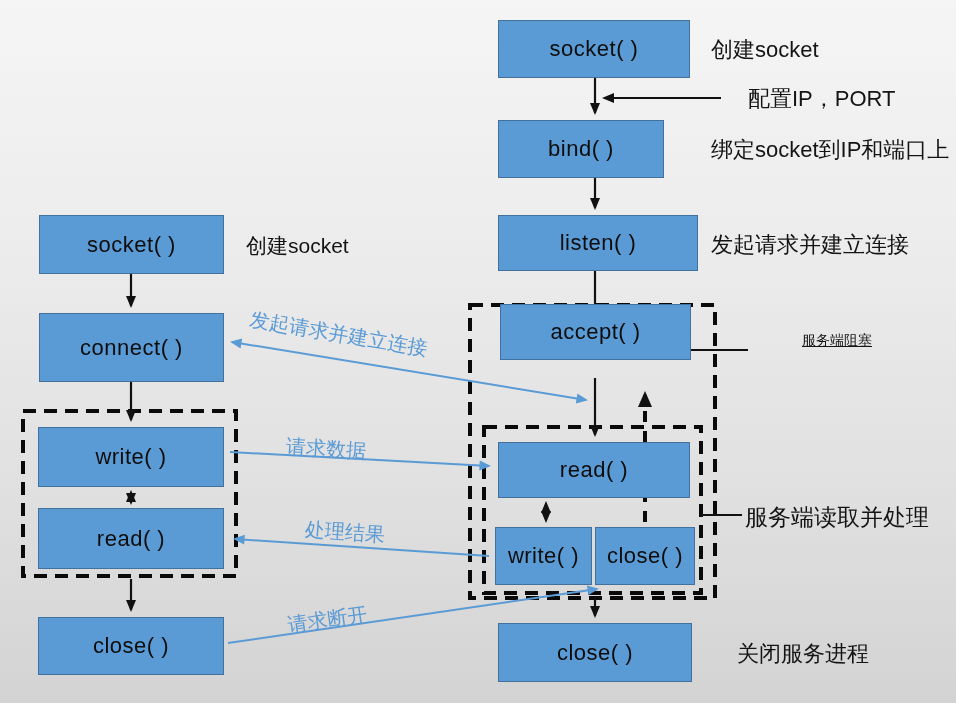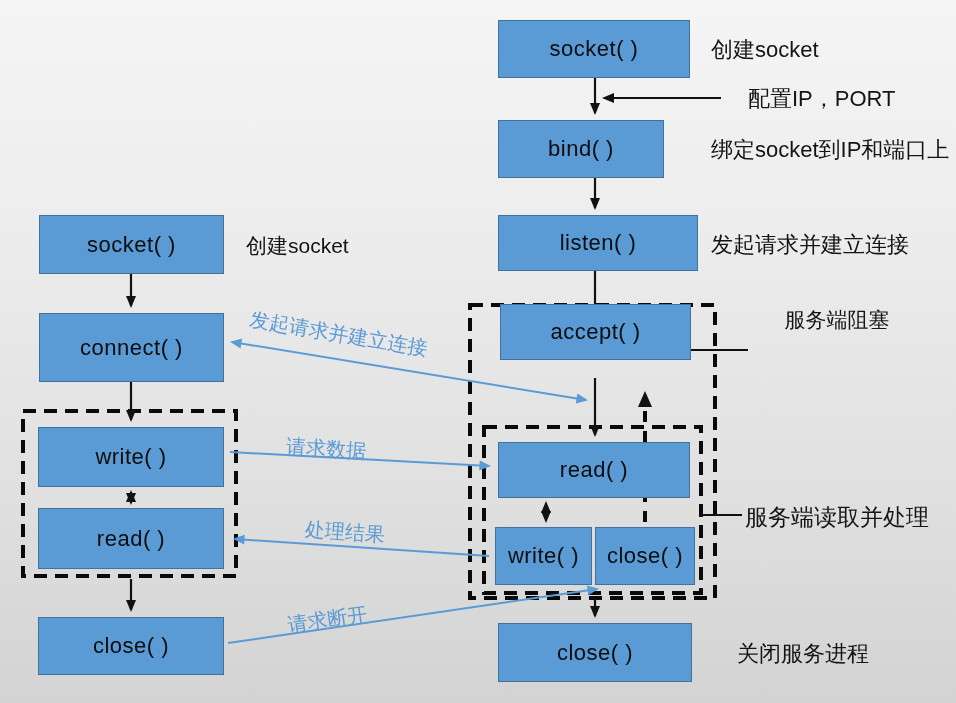--- a/index.html
+++ b/index.html
@@ -109,21 +109,21 @@
   <div class="box" style="left:498px;top:442px;width:192px;height:56px;">read( )</div>
   <div class="box" style="left:495px;top:527px;width:97px;height:58px;">write( )</div>
   <div class="box" style="left:595px;top:527px;width:100px;height:58px;">close( )</div>
   <div class="box" style="left:498px;top:623px;width:194px;height:59px;">close( )</div>
 
   <div class="lbl" style="left:246px;top:233px;font-size:21px;">创建socket</div>
   <div class="lbl" style="left:711px;top:37px;">创建socket</div>
   <div class="lbl" style="left:748px;top:86px;">配置IP，PORT</div>
   <div class="lbl" style="left:711px;top:137px;text-align:center;">绑定socket到IP和端口上</div>
   <div class="lbl" style="left:711px;top:232px;">发起请求并建立连接</div>
-  <div class="lbl lbl-center" style="left:748px;top:304px;width:178px;font-size:21px;">
+  <div class="lbl lbl-center" style="left:748px;top:324px;width:178px;font-size:14px;text-decoration:underline;">
     <div>服务端阻塞</div>
   </div>
   <div class="lbl" style="left:745px;top:504px;font-size:23px;">服务端读取并处理</div>
   <div class="lbl" style="left:737px;top:641px;">关闭服务进程</div>
 
   <div class="blue-lbl" style="left:252px;top:306px;transform:rotate(9.5deg);">发起请求并建立连接</div>
   <div class="blue-lbl" style="left:287px;top:433px;transform:rotate(3.5deg);">请求数据</div>
   <div class="blue-lbl" style="left:306px;top:516px;transform:rotate(4deg);">处理结果</div>
   <div class="blue-lbl" style="left:286px;top:612px;transform:rotate(-8deg);">请求断开</div>
 

